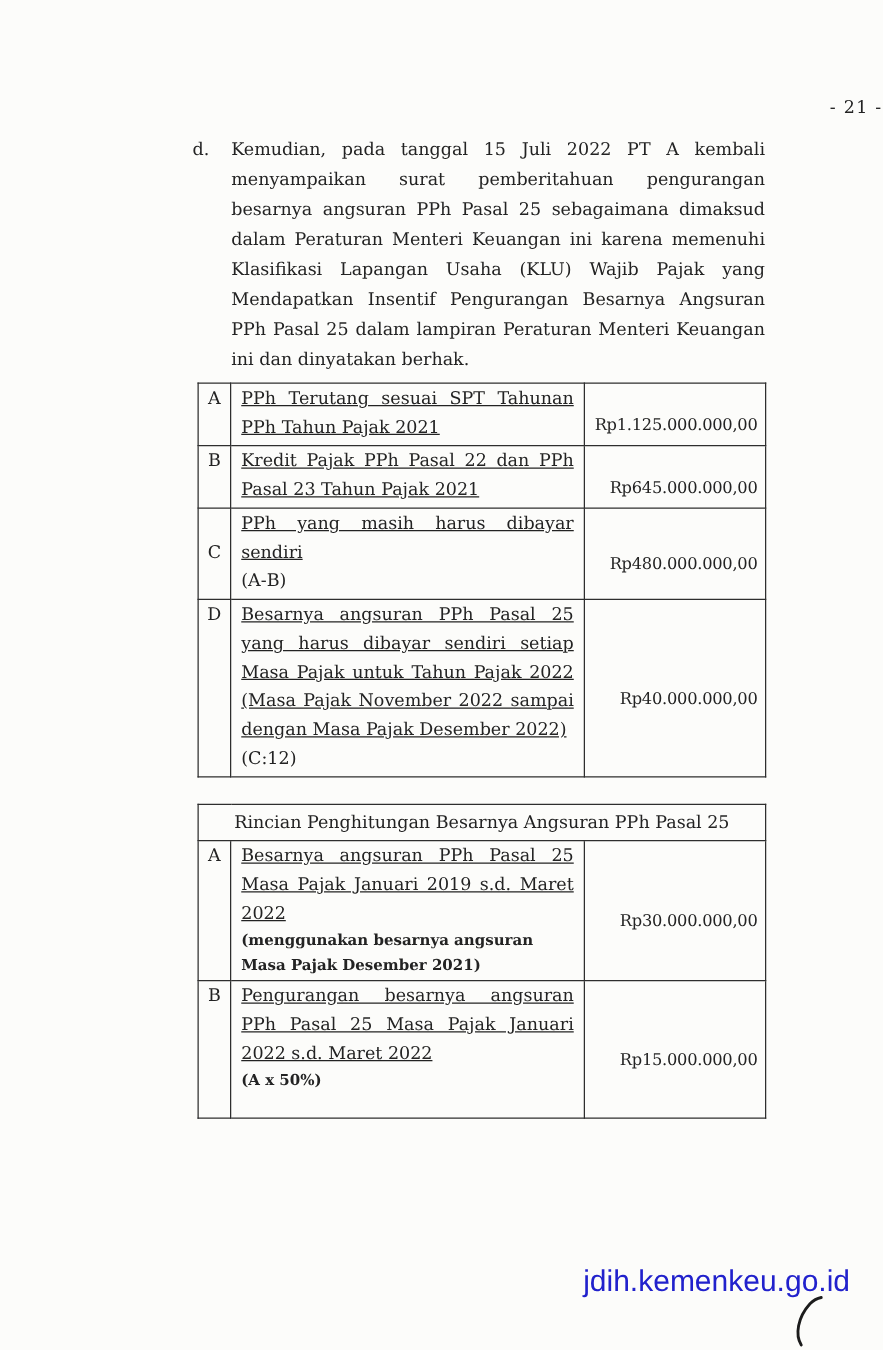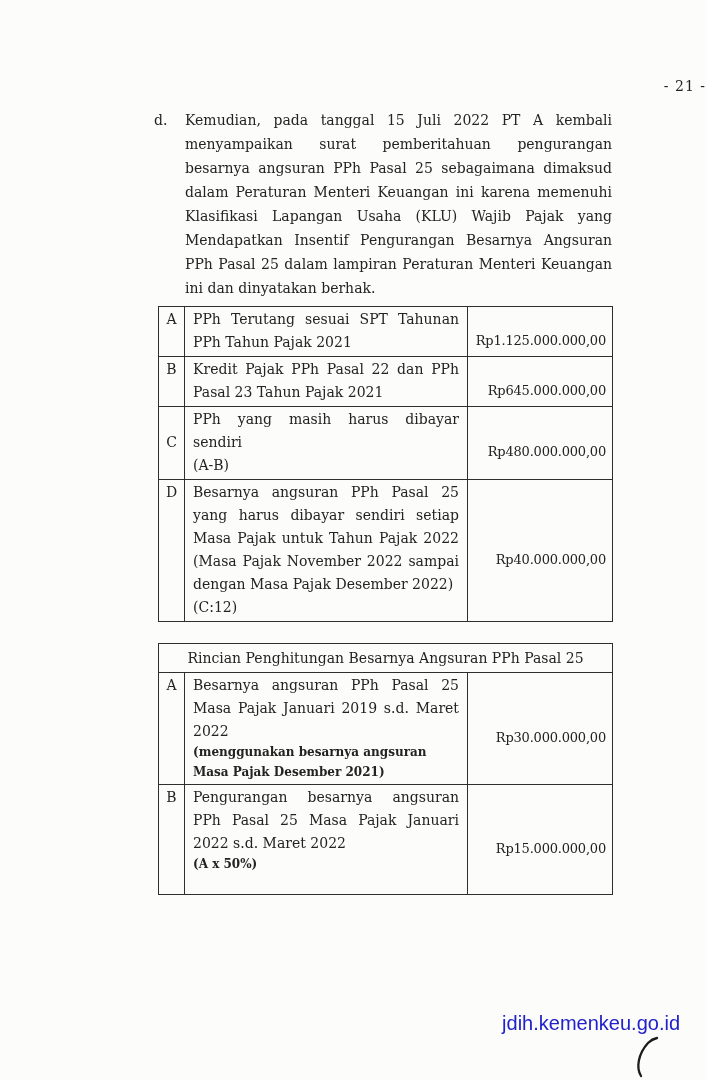--- a/index.html
+++ b/index.html
@@ -71,21 +71,21 @@
     vertical-align: top;
     padding-top: 1px;
     line-height: 23px;
   }
   .table1 tbody tr:nth-child(3) .cell-letter { vertical-align: middle; padding-top: 0; }
   .cell-desc {
     vertical-align: top;
     padding: 1px 8px 2px 8px;
     line-height: 23px;
   }
-  .desc-text { text-align: justify; }
+  .desc-text { text-align: justify; text-decoration: underline; }
   .desc-note.note-normal { font-size: 14px; line-height: 23px; }
   .desc-note.note-small  { font-size: 12px; line-height: 19.5px; font-family: "DejaVu Serif", serif; font-weight: bold; }
   .cell-amount {
     vertical-align: middle;
     text-align: right;
     padding: 18px 6px 0 2px;
     font-size: 13px;
     letter-spacing: -0.2px;
     white-space: nowrap;
   }
@@ -104,21 +104,21 @@
     padding: 0;
   }
   
   .footer {
     position: absolute;
     top: 1012px; right: 26px;
     text-align: right;
   }
   .footer-link {
     font-family: "Liberation Sans", sans-serif;
-    font-size: 20px;
+    font-size: 24px;
     color: #2121cc;
     cursor: pointer;
   }
   .pen-mark {
     position: absolute;
     left: 630px; top: 1036px;
     width: 34px; height: 42px;
   }
 </style>
 </head>

